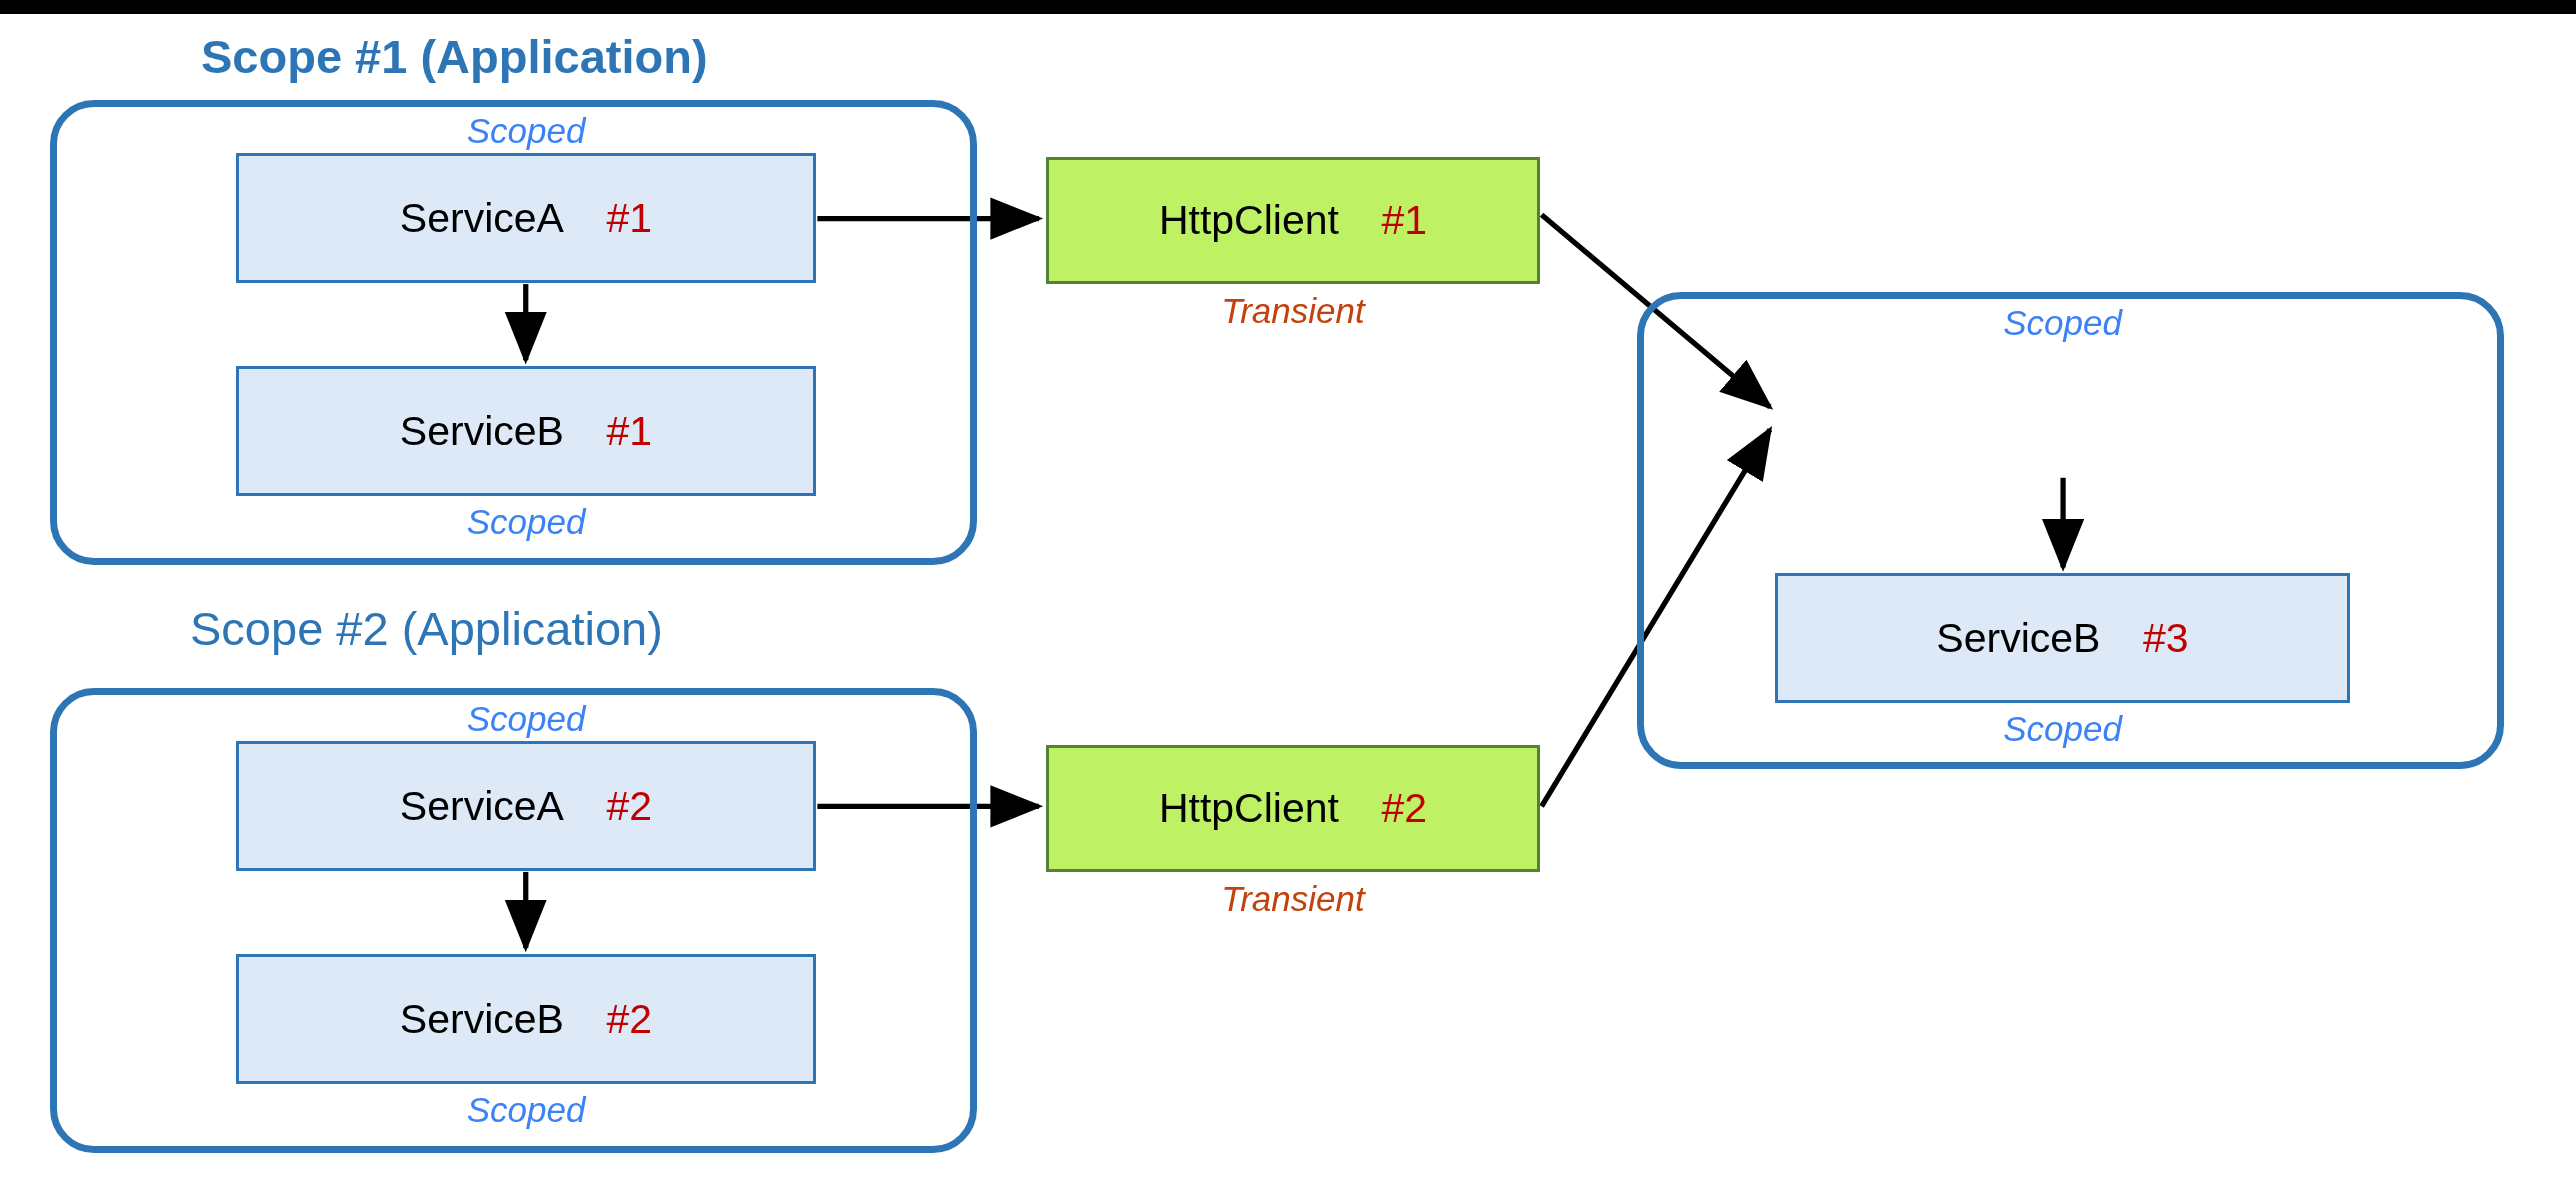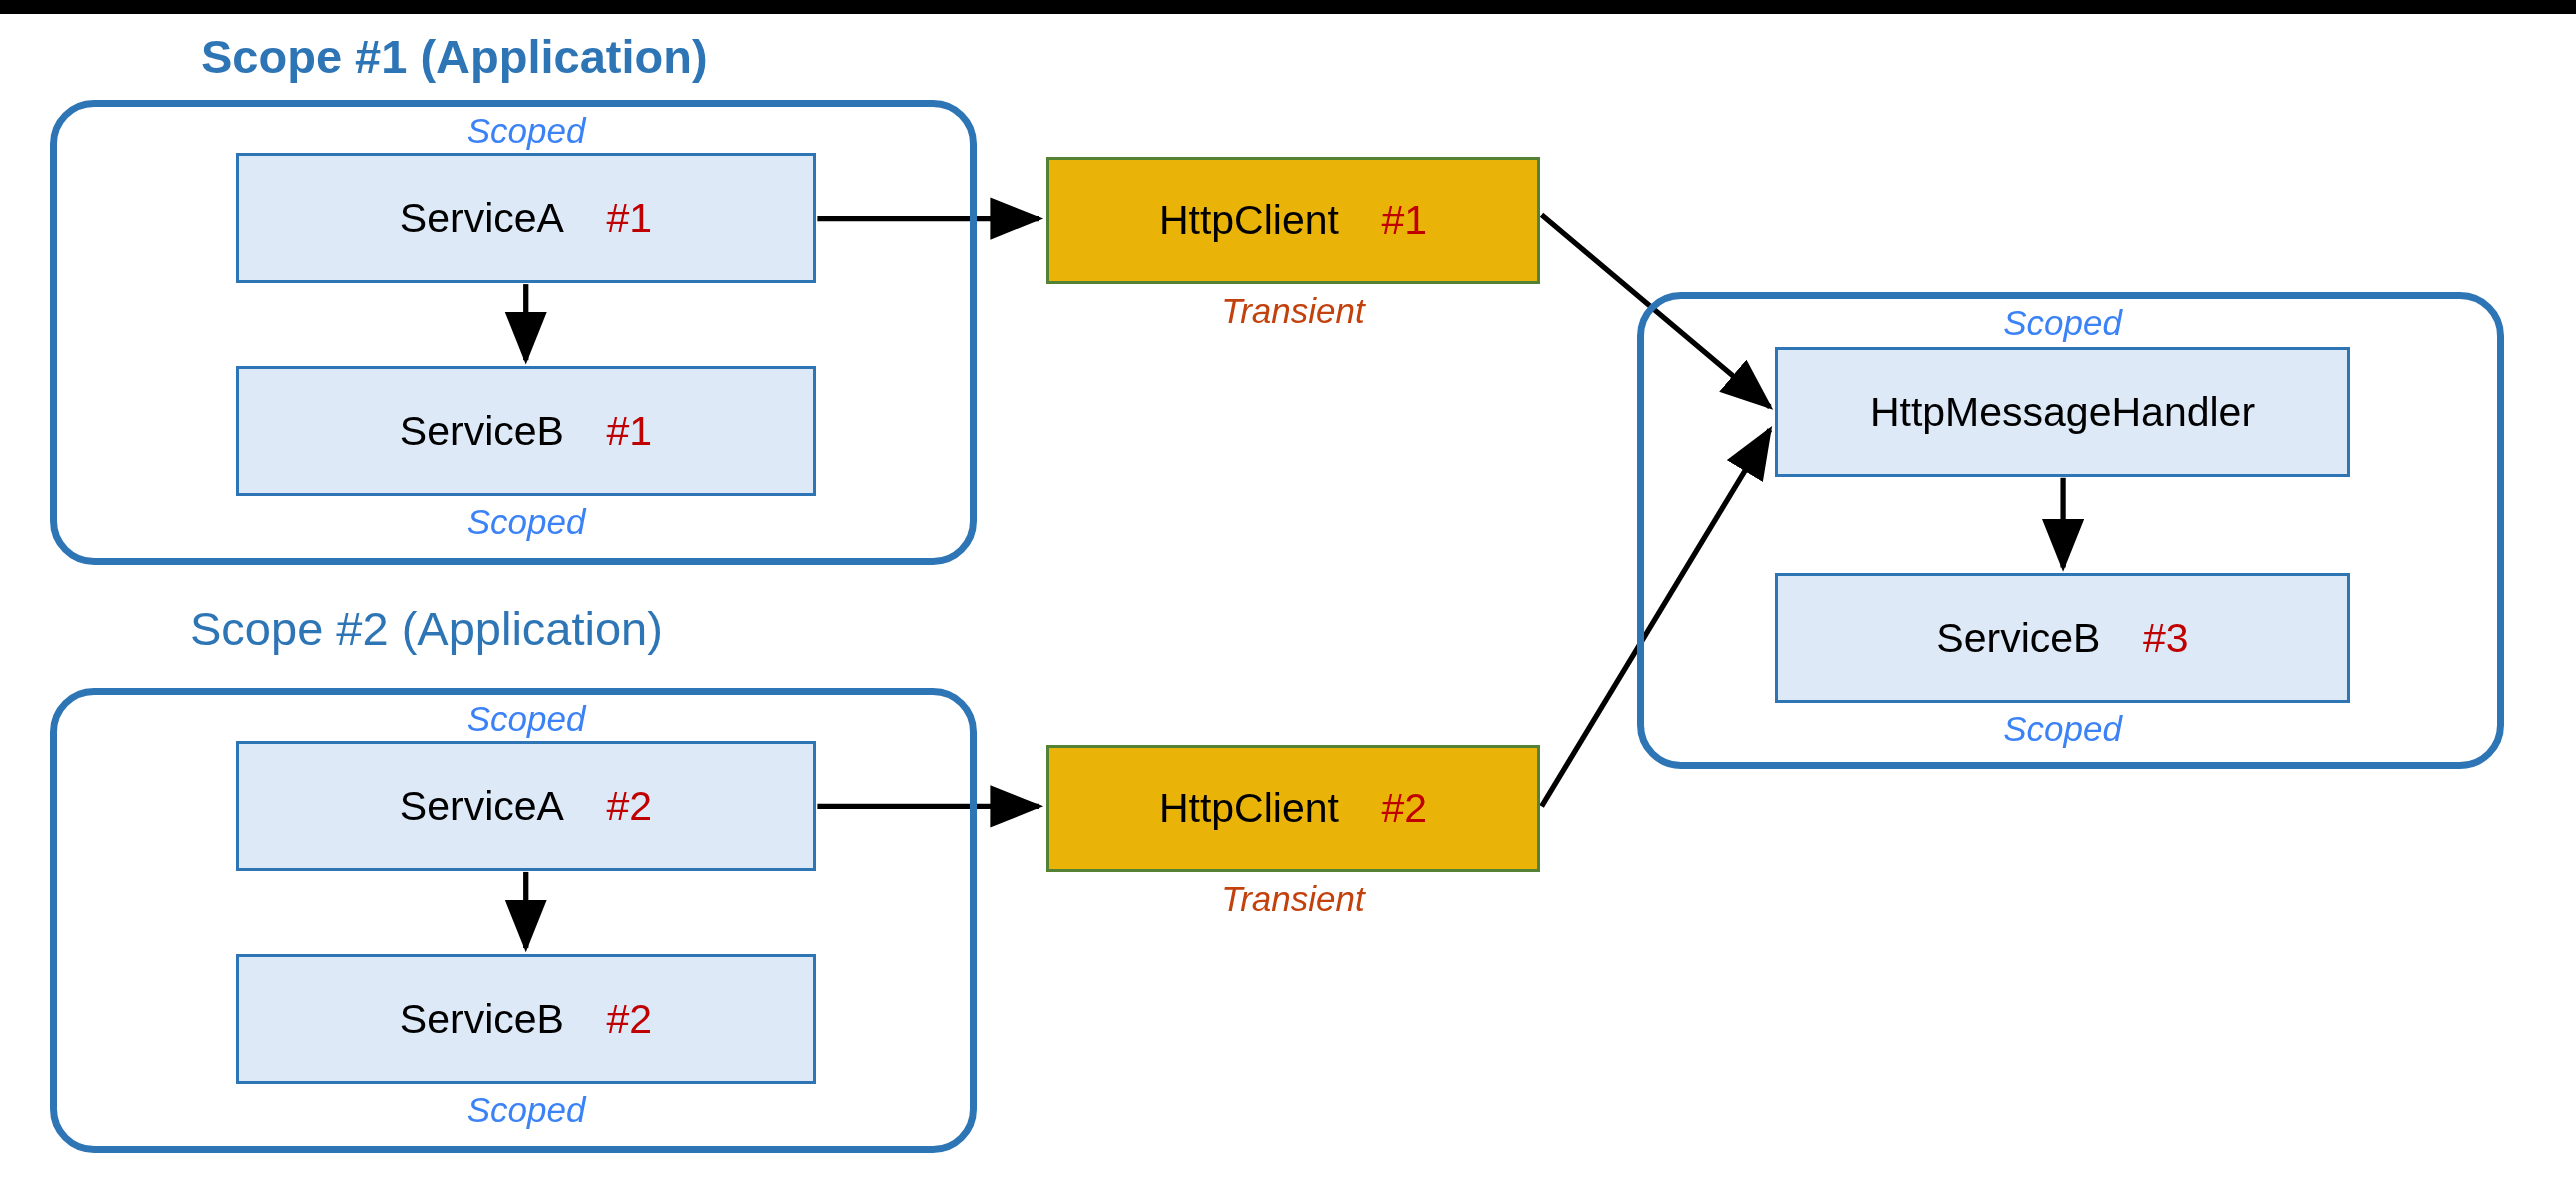--- a/index.html
+++ b/index.html
@@ -49,21 +49,21 @@
     color: #000000;
     white-space: nowrap;
     font-family: "Liberation Sans", sans-serif;
     gap: 32px;
   }
   .node.blue {
     background: #dde9f7;
     border: 3.8px solid #2e75b6;
   }
   .node.green {
-    background: #eab308;
+    background: #bef264;
     border: 3.8px solid #548235;
   }
   .node .idx {
     color: #c00000;
     margin-left: 10.6px;
   }
   
   .caption {
     position: absolute;
     font-style: italic;
@@ -126,23 +126,20 @@
   <div class="caption scoped" style="left:236px; top:504px; width:580px;">Scoped</div>
 
   <div class="node green" style="left:1046px; top:157px; width:494px; height:127px;">
     <span>HttpClient</span>
     <span class="idx">#1</span>
   </div>
   <div class="caption transient" style="left:1046px; top:293px; width:494px;">Transient</div>
 
   <div class="scope-rect" style="left:1637px; top:292px; width:867px; height:477px;"></div>
   <div class="caption scoped" style="left:1775px; top:305px; width:575px;">Scoped</div>
-  <div class="node blue" style="left:1775px; top:347px; width:575px; height:130px;">
-    <span>HttpMessageHandler</span>
-  </div>
   <div class="node blue" style="left:1775px; top:573px; width:575px; height:130px;">
     <span>ServiceB</span>
     <span class="idx">#3</span>
   </div>
   <div class="caption scoped" style="left:1775px; top:711px; width:575px;">Scoped</div>
 
   <div class="scope-title" style="left:190px; top:605px;">Scope #2 (Application)</div>
   <div class="scope-rect" style="left:50px; top:688px; width:927px; height:465px;"></div>
   <div class="caption scoped" style="left:236px; top:701px; width:580px;">Scoped</div>
   <div class="node blue" style="left:236px; top:741px; width:580px; height:130px;">

